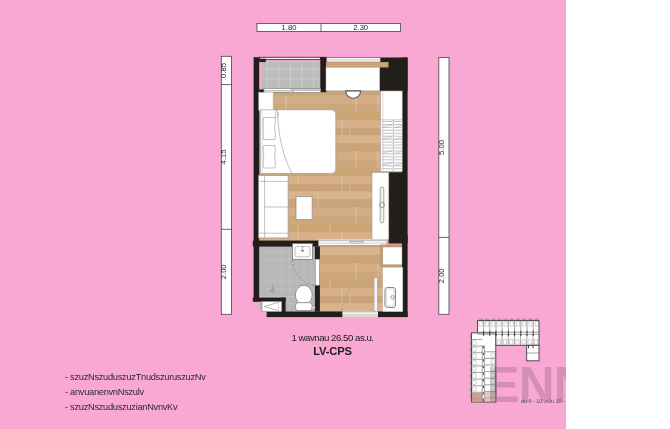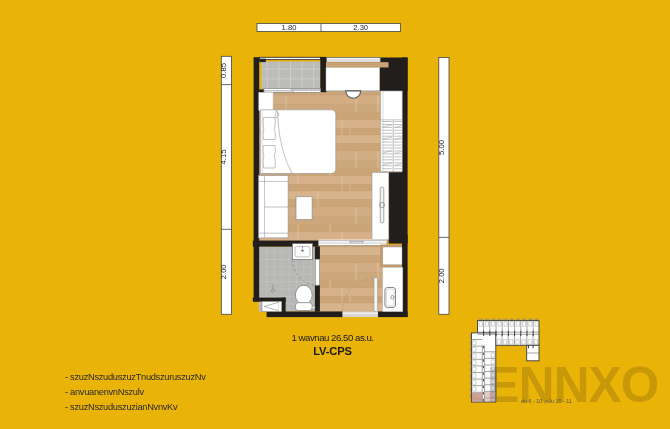--- a/index.html
+++ b/index.html
@@ -1,16 +1,16 @@
 <!DOCTYPE html>
 <html><head>
 <meta charset="utf-8">
 <style>
 html,body{margin:0;padding:0;background:#fff;}
-#page{position:relative;width:670px;height:429px;background:#eab308;overflow:hidden;font-family:"Liberation Sans",sans-serif;}
+#page{position:relative;width:566px;height:429px;background:#f9a8d4;overflow:hidden;font-family:"Liberation Sans",sans-serif;}
 svg{position:absolute;left:0;top:0;}
 </style>
 </head>
 <body>
 <div id="page">
 <svg width="670" height="429" viewBox="0 0 670 429">
 <defs>
 <pattern id="wood" width="92" height="56" patternUnits="userSpaceOnUse">
   <rect width="92" height="56" fill="#cfa97e"></rect>
   <rect y="0" width="92" height="8" fill="#cca577"></rect>

